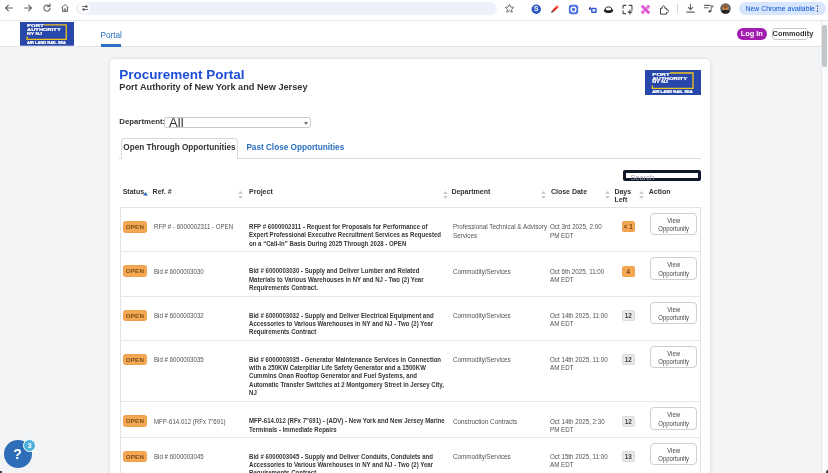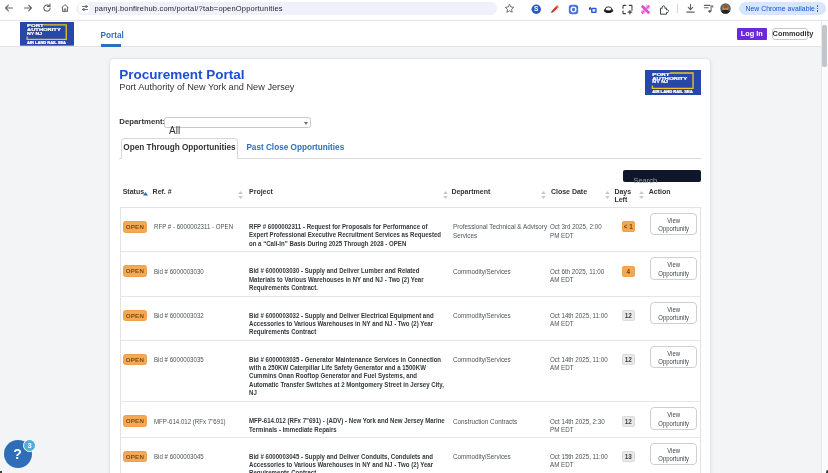--- a/index.html
+++ b/index.html
@@ -12,37 +12,37 @@
 #urlcirc{position:absolute;left:78px;top:2px;width:12px;height:12px;background:#fdfdfe;border-radius:50%;z-index:1}
 #toolbar svg{z-index:2}
 #urltxt{position:absolute;left:94.5px;top:0;height:21px;line-height:17px;font-size:7.5px;color:#26282c;letter-spacing:.18px}
 #newchrome{position:absolute;left:739px;top:2px;width:87px;height:13px;background:#d7e5fd;border-radius:6.5px}
 #newchrome span{position:absolute;left:6.5px;top:0;height:13px;line-height:13px;font-size:6.8px;color:#0b57d0;letter-spacing:.05px}
 .vdots{position:absolute;left:78px;top:3.2px;width:1.4px}
 .vdots i{display:block;width:1.4px;height:1.4px;border-radius:50%;background:#41454c;margin-bottom:1.1px}
 #tbdivider{position:absolute;left:677px;top:4px;width:1px;height:9px;background:#c9d4ea}
 
 #siteheader{position:absolute;left:0;top:21px;width:828px;height:26px;background:#fff;border-bottom:1px solid #e2e2e2}
-#portal{position:absolute;left:100.5px;top:30.5px;font-size:8.2px;font-weight:bold;color:#2a6fc0}
+#portal{position:absolute;left:100.5px;top:30.5px;font-size:8.2px;font-weight:normal;color:#2a6fc0}
 #portalline{position:absolute;left:100.5px;top:44.2px;width:20.5px;height:2.4px;background:#2a6fc0}
-#loginbtn{position:absolute;left:736.7px;top:28.1px;width:30.1px;height:12.4px;background:#6d28d9;border-radius:1px;color:#fff;font-size:7.4px;font-weight:bold;text-align:center;line-height:12.4px}
+#loginbtn{position:absolute;left:736.7px;top:28.1px;width:30.1px;height:12.4px;background:#a21caf;border-radius:6px;color:#fff;font-size:7.4px;font-weight:bold;text-align:center;line-height:12.4px}
 #regbtn{position:absolute;left:771.6px;top:28.1px;width:36.6px;height:12.4px;background:#fff;border:1px solid #c6c6c6;border-radius:3px;color:#333;font-size:7.4px;font-weight:bold;text-align:center;line-height:10.6px}
 
 #card{position:absolute;left:109.2px;top:58.4px;width:601.9px;height:500px;background:#fff;border:1px solid #e3e5e9;border-radius:5px;box-shadow:0 1px 4px rgba(40,50,60,.07)}
 #title{position:absolute;left:119.3px;top:67px;font-size:13.5px;font-weight:bold;color:#1d4ed8}
-#subtitle{position:absolute;left:119.3px;top:81.8px;font-size:9.2px;font-weight:normal;color:#333}
+#subtitle{position:absolute;left:119.3px;top:81.8px;font-size:9.2px;font-weight:bold;color:#333}
 #deptlabel{position:absolute;left:119.3px;top:117.3px;font-size:7.8px;font-weight:bold;color:#333}
 #select{position:absolute;left:163.8px;top:116.6px;width:147.3px;height:11.8px;background:#fff;border:1px solid #c9c9c9;border-radius:2.5px}
-#select span{position:absolute;left:4.3px;top:8px;line-height:10.2px;font-size:10px;color:#333}
+#select span{position:absolute;left:4.3px;top:0;line-height:10.2px;font-size:13px;color:#333}
 #selcaret{position:absolute;left:139px;top:4px;width:0;height:0;border-left:2.6px solid transparent;border-right:2.6px solid transparent;border-top:3.2px solid #707070}
 #tabline{position:absolute;left:119.3px;top:158.2px;width:582.2px;height:1px;background:#d9d9d9}
 #tabbox{position:absolute;left:121.2px;top:137.6px;width:116.5px;height:21.6px;background:#fff;border:1px solid #d9d9d9;border-bottom:none;border-radius:4px 4px 0 0;text-align:center}
 #tabbox span{display:block;margin-top:4.2px;font-size:8.2px;font-weight:bold;color:#333}
 #pasttab{position:absolute;left:246.4px;top:143.4px;font-size:8.2px;font-weight:bold;color:#2a6fc0}
-#search{position:absolute;left:623.4px;top:169.8px;width:78.1px;height:11.2px;background:#fff;border:6px solid #0f172a;border-radius:2px}
+#search{position:absolute;left:623.4px;top:169.8px;width:78.1px;height:11.2px;background:#fff;border:3px solid #0f172a;border-radius:2px}
 #search span{position:absolute;left:4px;top:0;line-height:10px;font-size:7.5px;color:#9aa0a6}
 
 .th{position:absolute;font-size:7px;font-weight:bold;color:#333;line-height:8.2px}
 #tbodybox{position:absolute;left:120.3px;top:206.7px;width:581.2px;height:300px;border:1px solid #e2e2e2;border-bottom:none}
 .rowline{position:absolute;left:120.3px;width:581.2px;height:1px;background:#e6e6e6}
 .open{position:absolute;left:123px;width:23.8px;height:11.6px;background:#f5a854;border:1px solid #efa04a;border-radius:2.5px;color:#7c4f16;font-size:6.2px;font-weight:bold;text-align:center;line-height:10px;letter-spacing:.2px}
 .ref{position:absolute;left:153.8px;font-size:7px;color:#4e5357;transform:scaleX(.875);transform-origin:0 0}
 .proj{position:absolute;left:248.9px;font-size:7.2px;font-weight:bold;color:#33373b;line-height:8.35px;transform:scaleX(.845);transform-origin:0 0}
 .dept{position:absolute;left:452.9px;font-size:7px;color:#4e5357;line-height:8.35px;transform:scaleX(.9);transform-origin:0 0}
 .cdate{position:absolute;left:549.9px;font-size:7px;color:#4e5357;line-height:8.35px;transform:scaleX(.89);transform-origin:0 0}
@@ -138,21 +138,20 @@
       </defs>
       <circle cx="8" cy="8" r="7.6" fill="#585c63"></circle>
       <g clip-path="url(#avc)">
         <ellipse cx="8" cy="7" rx="4.6" ry="4.8" fill="#d08a4a"></ellipse>
         <ellipse cx="8" cy="14.5" rx="6.4" ry="4.6" fill="#23262b"></ellipse>
         <ellipse cx="8" cy="5" rx="3.6" ry="3" fill="#8a5a30"></ellipse>
       </g>
     </svg>
 <div id="urlpill"></div>
 <div id="urlcirc"></div>
-<div id="urltxt">panynj.bonfirehub.com/portal/?tab=openOpportunities</div>
 <div id="newchrome">
       <span>New Chrome available</span>
       <div class="vdots">
         <i></i>
         <i></i>
         <i></i>
       </div>
     </div>
 <div id="tbdivider"></div>
 </div>

